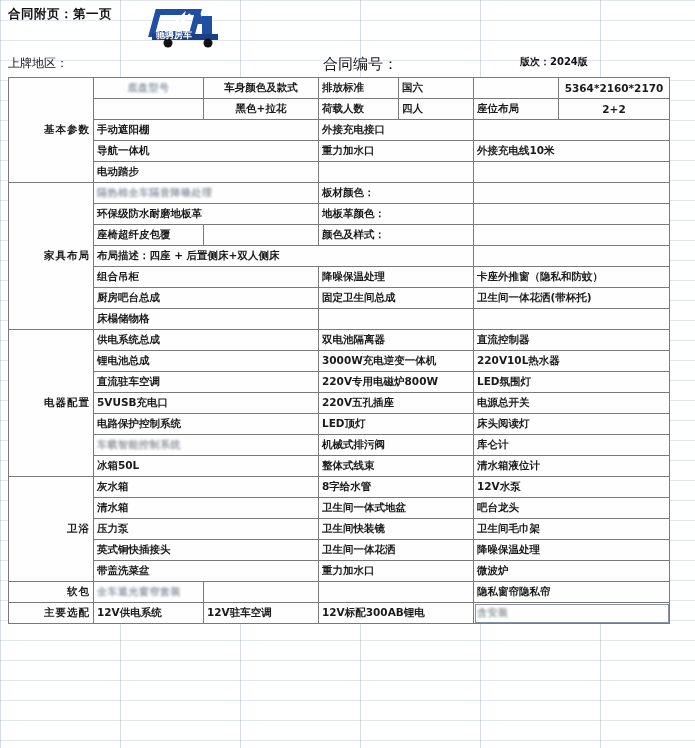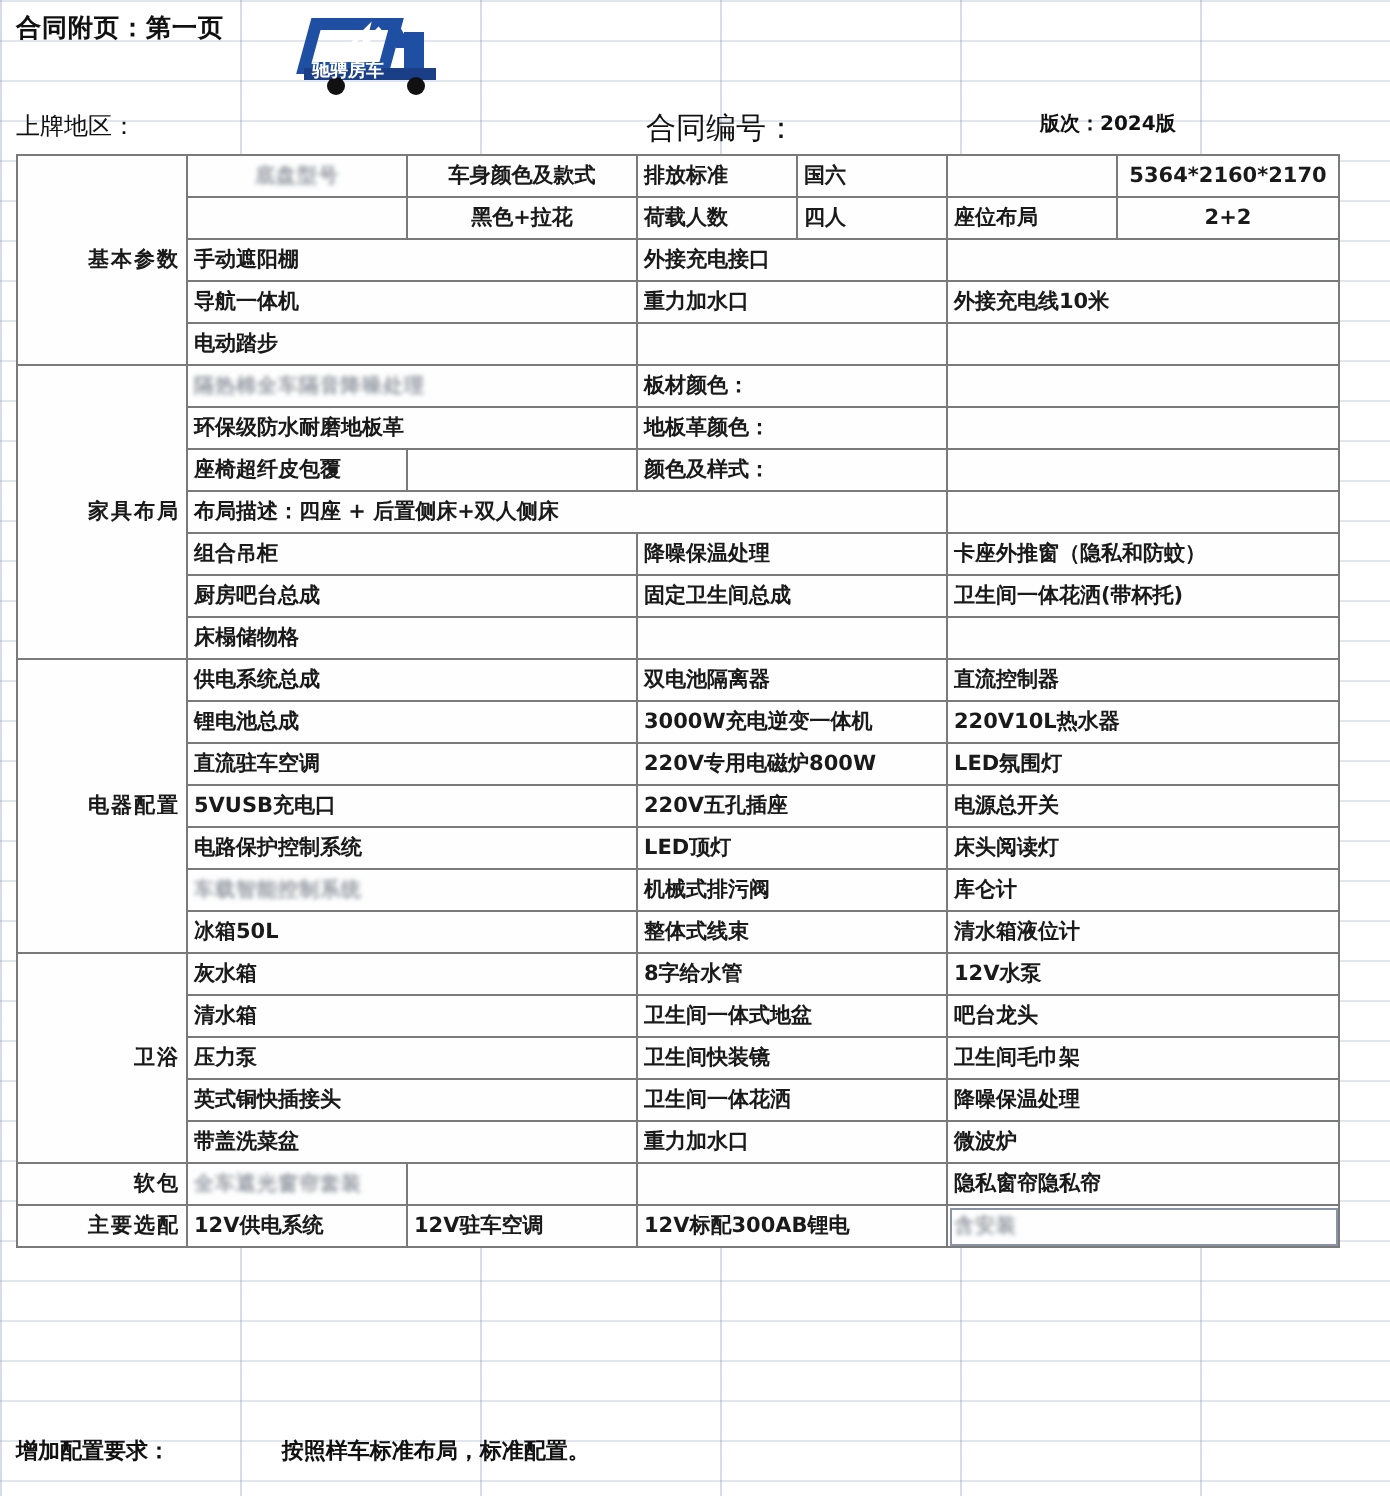--- a/index.html
+++ b/index.html
@@ -280,18 +280,14 @@
         <td class="sec">主要选配</td>
         <td>12V供电系统</td>
         <td>12V驻车空调</td>
         <td colspan="2">12V标配300AB锂电</td>
         <td colspan="2" class="boxed"><span class="redact">含安装</span></td>
       </tr>
 
     </tbody>
   </table>
 
-  <div class="footnote">
-    <span>增加配置要求：</span>
-    <span class="fn-val">按照样车标准布局，标准配置。</span>
-  </div>
 
 </div>
 
 </body></html>

